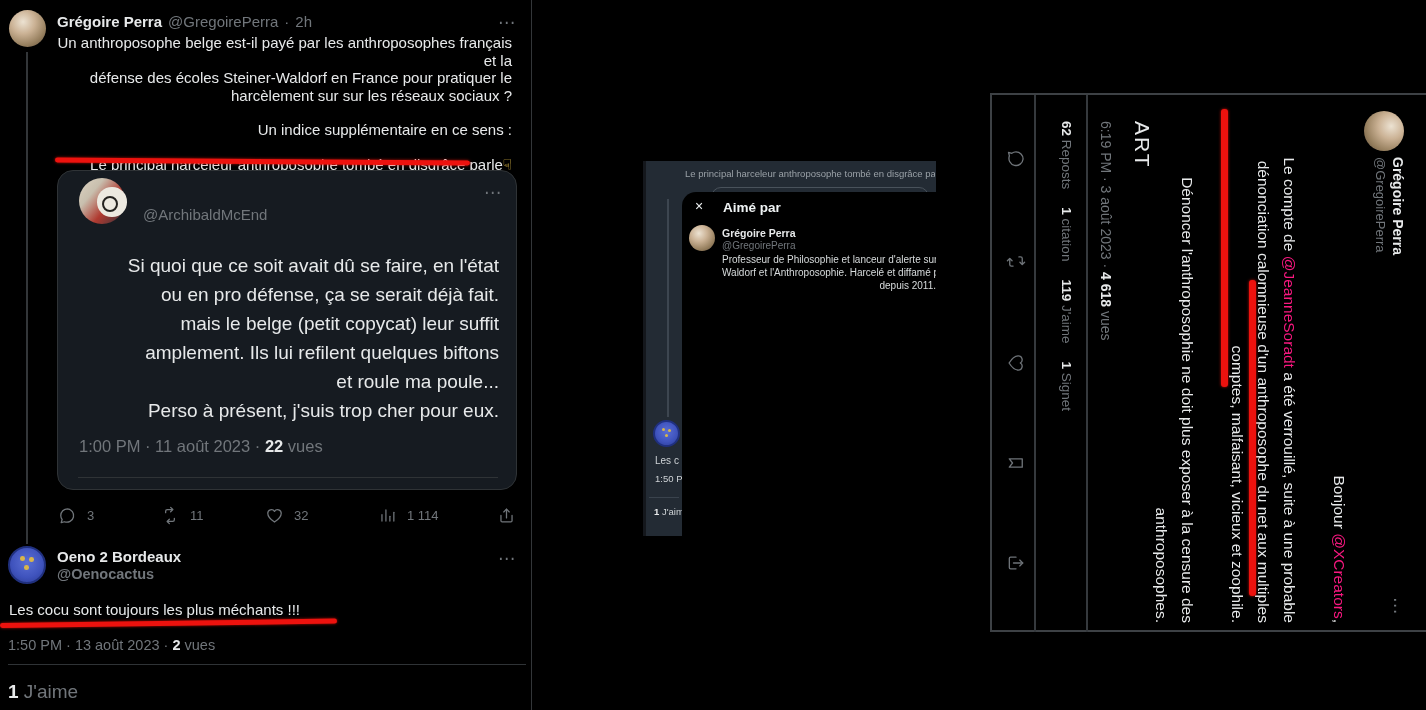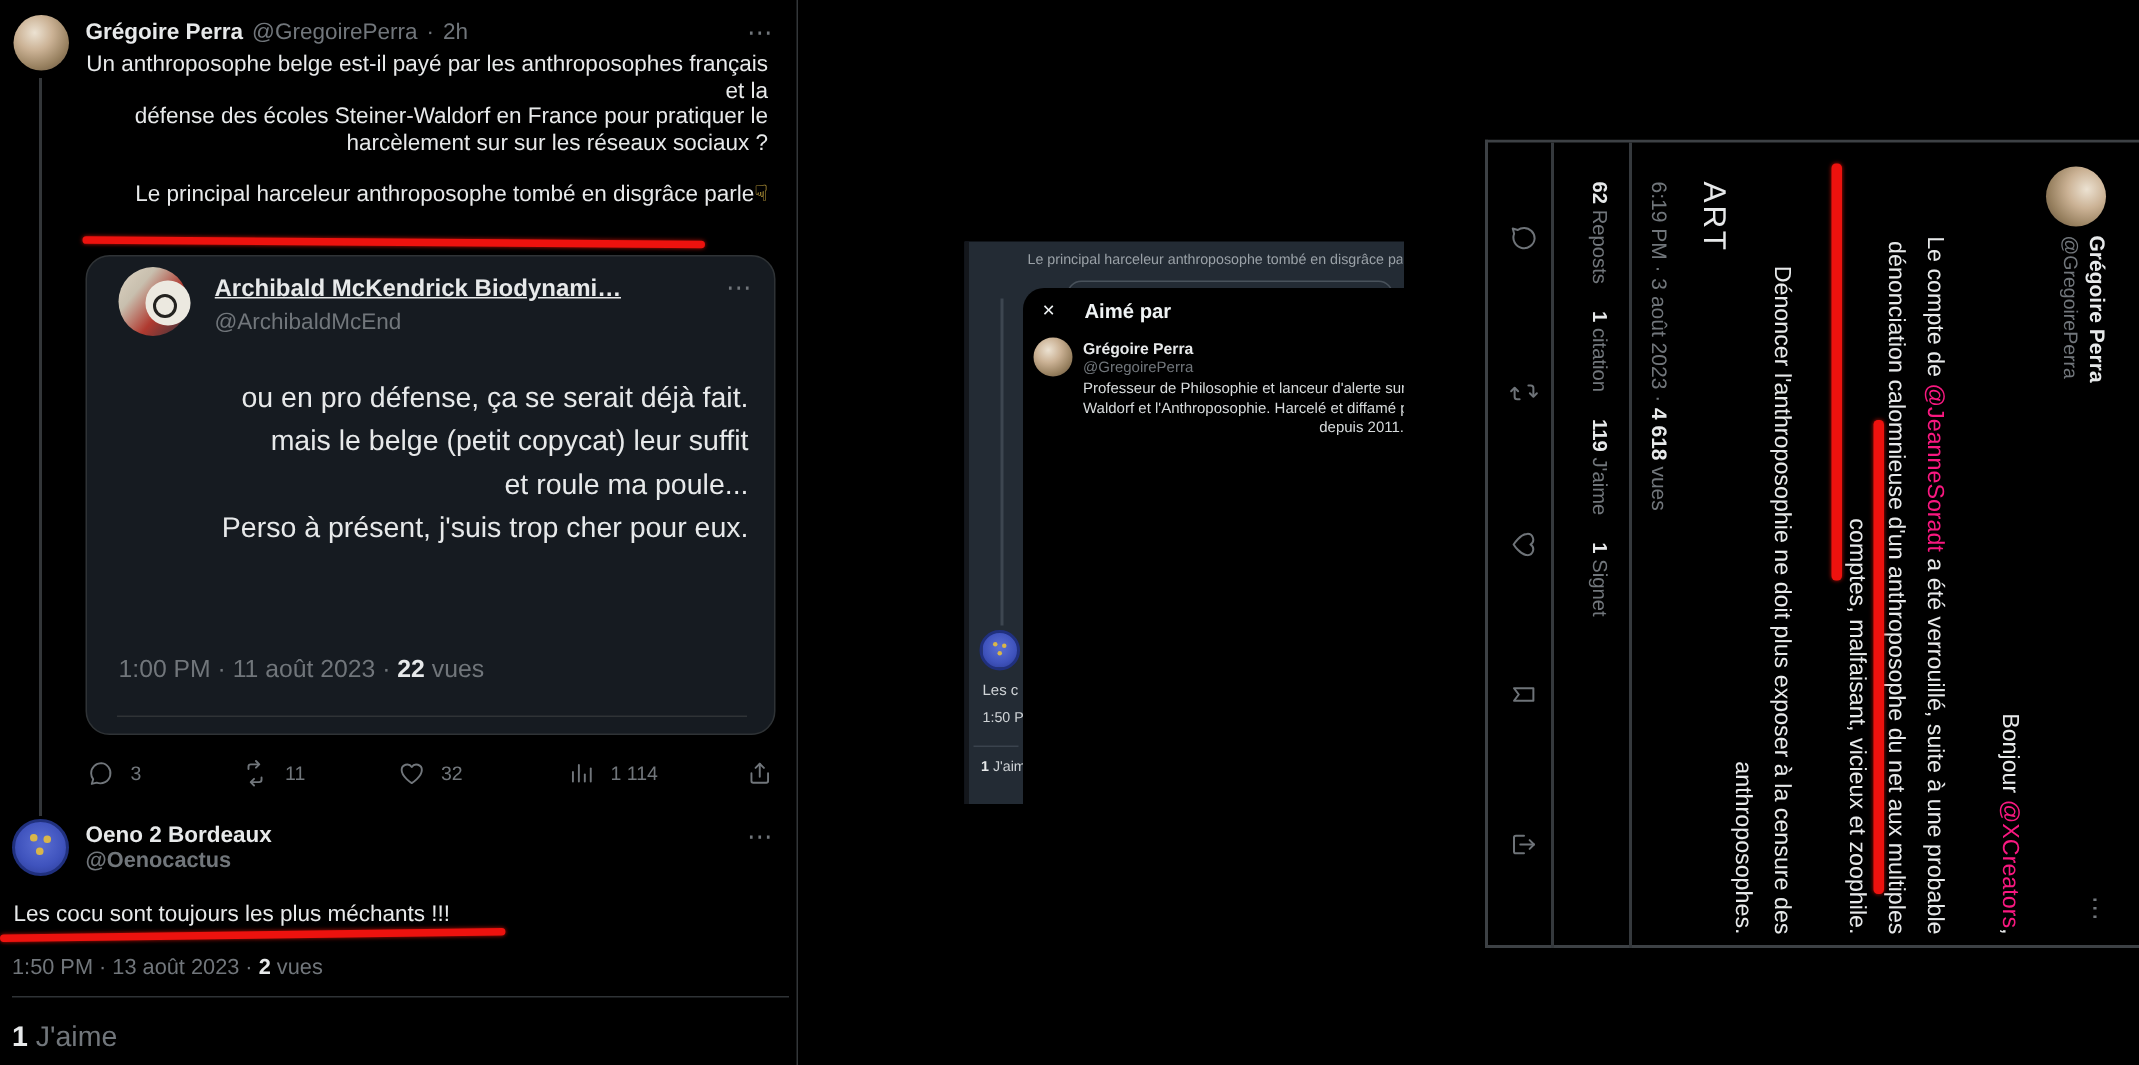--- a/index.html
+++ b/index.html
@@ -86,36 +86,38 @@
       <span class="muted">@GregoirePerra</span>
       <span class="muted">·</span>
       <span class="muted">2h</span>
     </div>
     <div class="abs more-dots" style="left:498px;top:12px;">⋯</div>
 
     <div class="m-body">
       <div class="t-line">Un anthroposophe belge est-il payé par les anthroposophes français et la</div>
       <div class="t-line">défense des écoles Steiner-Waldorf en France pour pratiquer le</div>
       <div class="t-line">harcèlement sur sur les réseaux sociaux ?</div>
+      <div class="t-line mt">Un indice supplémentaire en ce sens :</div>
       <div class="t-line mt"><span>Le principal harceleur anthroposophe tombé en disgrâce parle</span><span class="emoji">☟</span></div>
     </div>
 
     <div class="redline" style="left:55px;top:159px;width:415px;height:5px;transform:rotate(0.4deg);"></div>
 
     <div class="quote-card">
       <div class="av av-sam" style="left:21px;top:7px;width:46px;height:46px;">
           <span class="badge"></span>
           <span class="emblem"></span>
         </div>
-      <div class="q-name">Archibald McKendrick Biodynami…</div>
       <div class="abs more-dots" style="right:14px;top:11px;">⋯</div>
       <div class="q-handle muted">@ArchibaldMcEnd</div>
       <div class="q-body">
+        <div class="t-line">Si quoi que ce soit avait dû se faire, en l'état</div>
         <div class="t-line">ou en pro défense, ça se serait déjà fait.</div>
         <div class="t-line">mais le belge (petit copycat) leur suffit</div>
+        <div class="t-line">amplement. Ils lui refilent quelques biftons</div>
         <div class="t-line">et roule ma poule...</div>
         <div class="t-line">Perso à présent, j'suis trop cher pour eux.</div>
       </div>
       <div class="q-time"><span>1:00 PM · 11 août 2023 · </span><span class="bold">22</span><span> vues</span></div>
       <div class="q-divider"></div>
     </div>
 
     <div class="act-group" style="left:58px;top:506px;">
       <span>
           <svg class="ic" width="19" height="19" viewBox="0 0 24 24">

